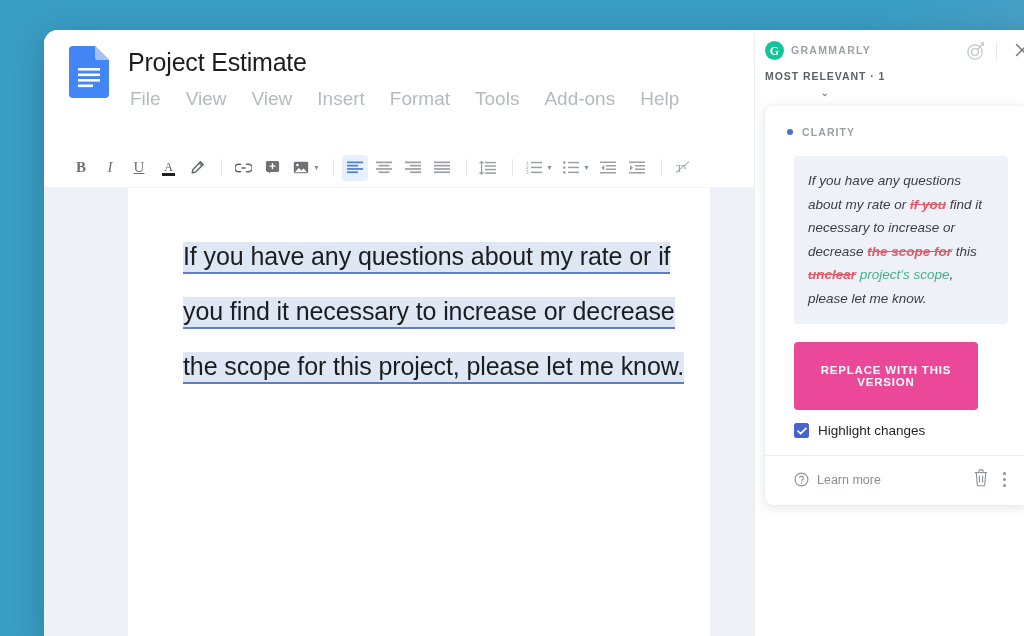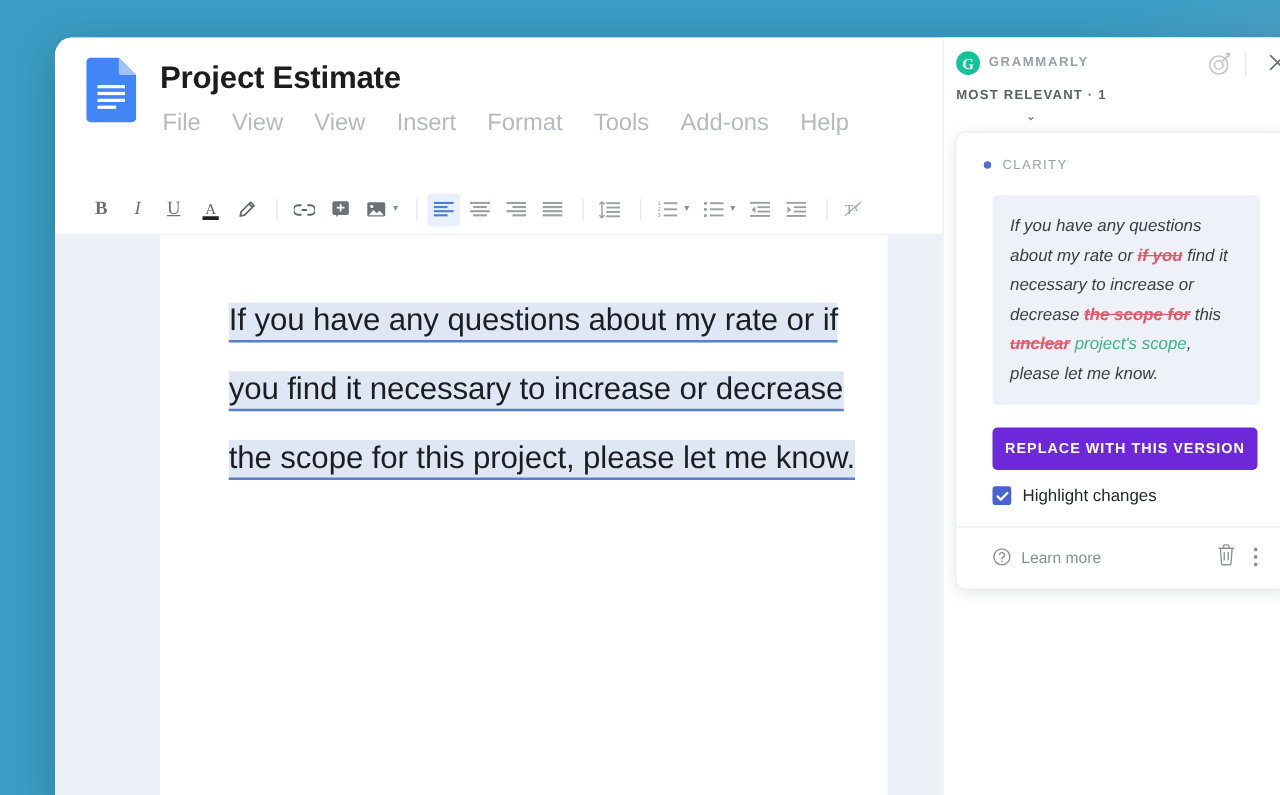--- a/index.html
+++ b/index.html
@@ -46,21 +46,21 @@
     background: #ffffff;
   }
   .docs-logo {
     position: absolute; left: 25px; top: 16px;
     width: 40px; height: 52px;
   }
   .docs-logo svg { display:block; }
 
   .doc-title {
     position: absolute; left: 84px; top: 18px;
-    font-size: 25px; font-weight: 700; color: #1d1d1f;
+    font-size: 25px; font-weight: 400; color: #1d1d1f;
     letter-spacing: -0.2px;
   }
   .menubar {
     position: absolute; left: 86px; top: 58px;
     display: flex; gap: 25px;
     font-size: 19px; color: #b6b9bf;
   }
   .menubar span { cursor: default; }
 
   
@@ -173,21 +173,21 @@
     box-shadow: 0 2px 12px rgba(16,24,40,0.12), 0 0 1px rgba(16,24,40,0.10);
     padding: 20px 22px 18px 22px;
   }
   .cat-row {
     display: flex; align-items: center; gap: 9px;
     margin-bottom: 18px;
   }
   .cat-dot { width: 6px; height: 6px; border-radius: 50%; background: #4b6fd4; flex:none; }
   .cat-label {
     font-size: 10.5px; letter-spacing: 1.1px;
-    color: #9aa0a6; font-weight: 400;
+    color: #9aa0a6; font-weight: 700;
   }
   .card-desc {
     font-size: 14.5px; line-height: 24px; color: #24262b;
     padding-left: 7px;
     margin-bottom: 20px;
   }
   .preview {
     background: #eff1f8;
     border-radius: 4px;
     padding: 13px 14px 14px 14px;
@@ -200,27 +200,27 @@
   .preview .del {
     color: #e05b6a;
     text-decoration: line-through;
     font-weight: 600;
   }
   .preview .ins {
     color: #43b08b;
   }
   .replace-btn {
     display: block;
-    width: 212px;
+    width: 184px;
     margin-left: 7px;
-    background: #6d28d9;
+    background: #ec4899;
     color: #ffffff;
     border: none;
     border-radius: 4px;
-    padding: 11px 0;
+    padding: 22px 0;
     font-size: 11.5px;
     font-weight: 700;
     letter-spacing: 0.8px;
     cursor: pointer;
     font-family: "Liberation Sans", sans-serif;
   }
   .hl-row {
     display: flex; align-items: flex-start; gap: 9px;
     margin: 13px 0 0 7px;
   }

